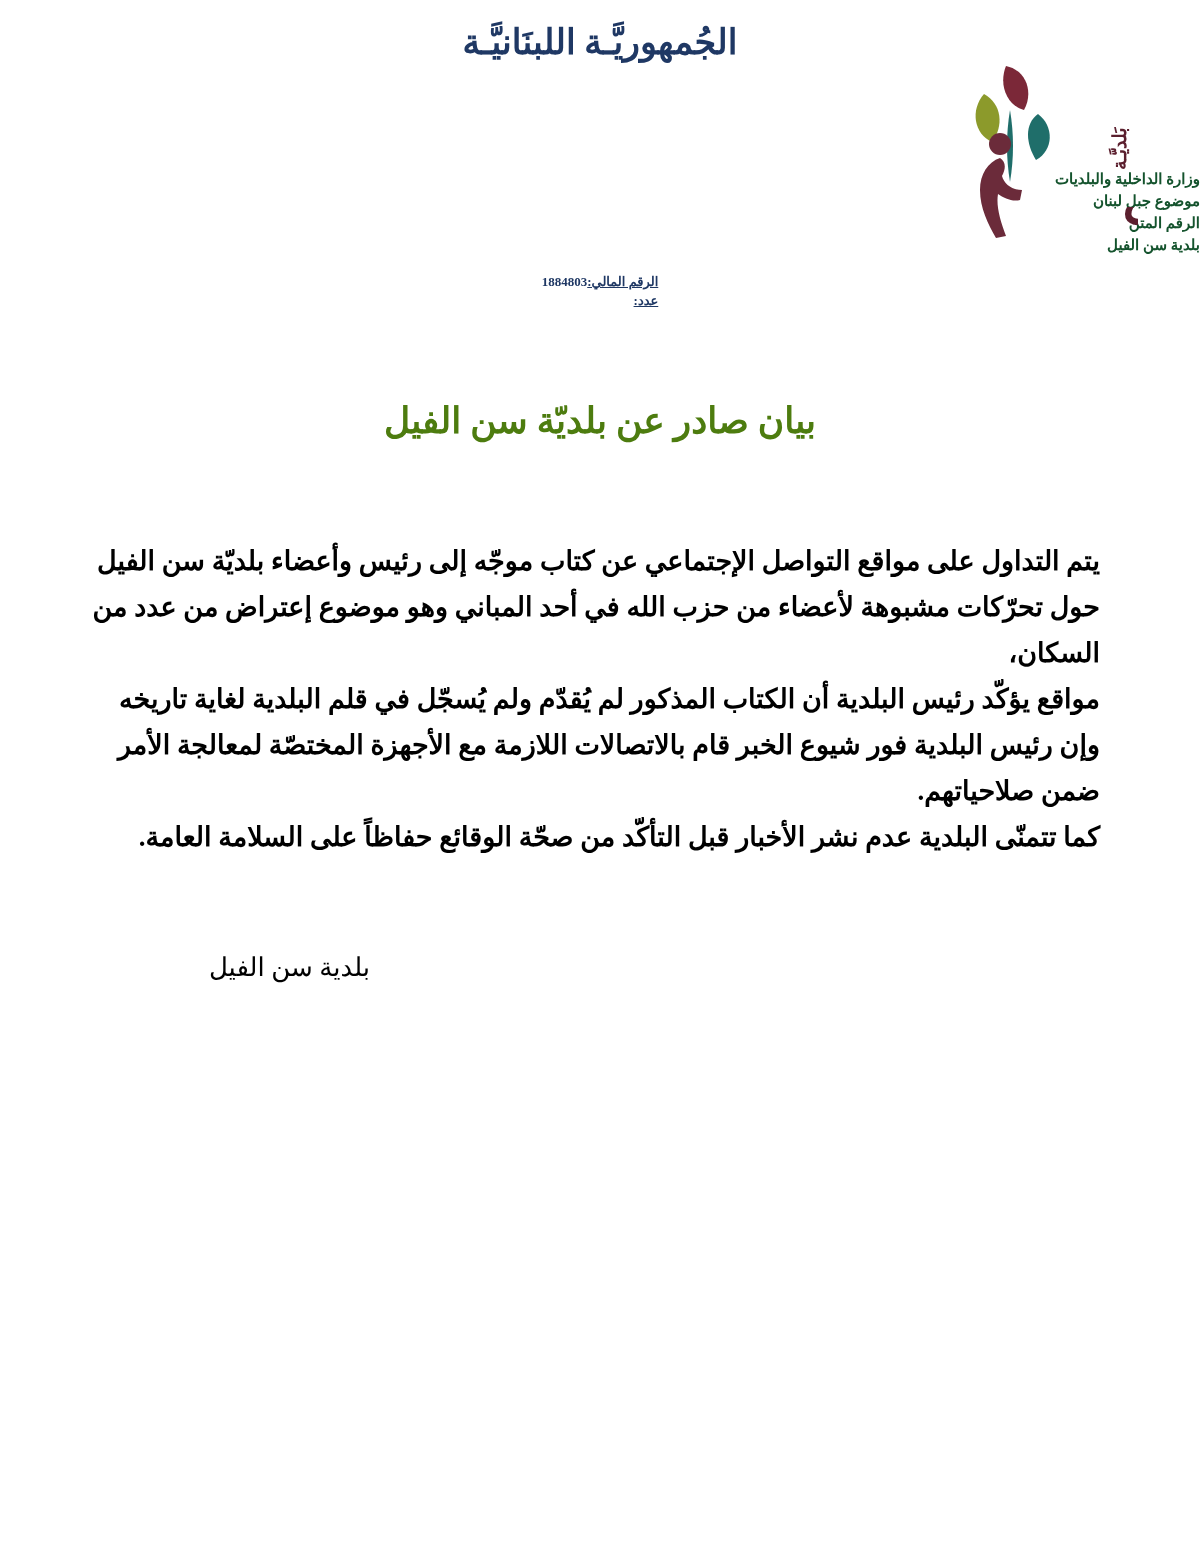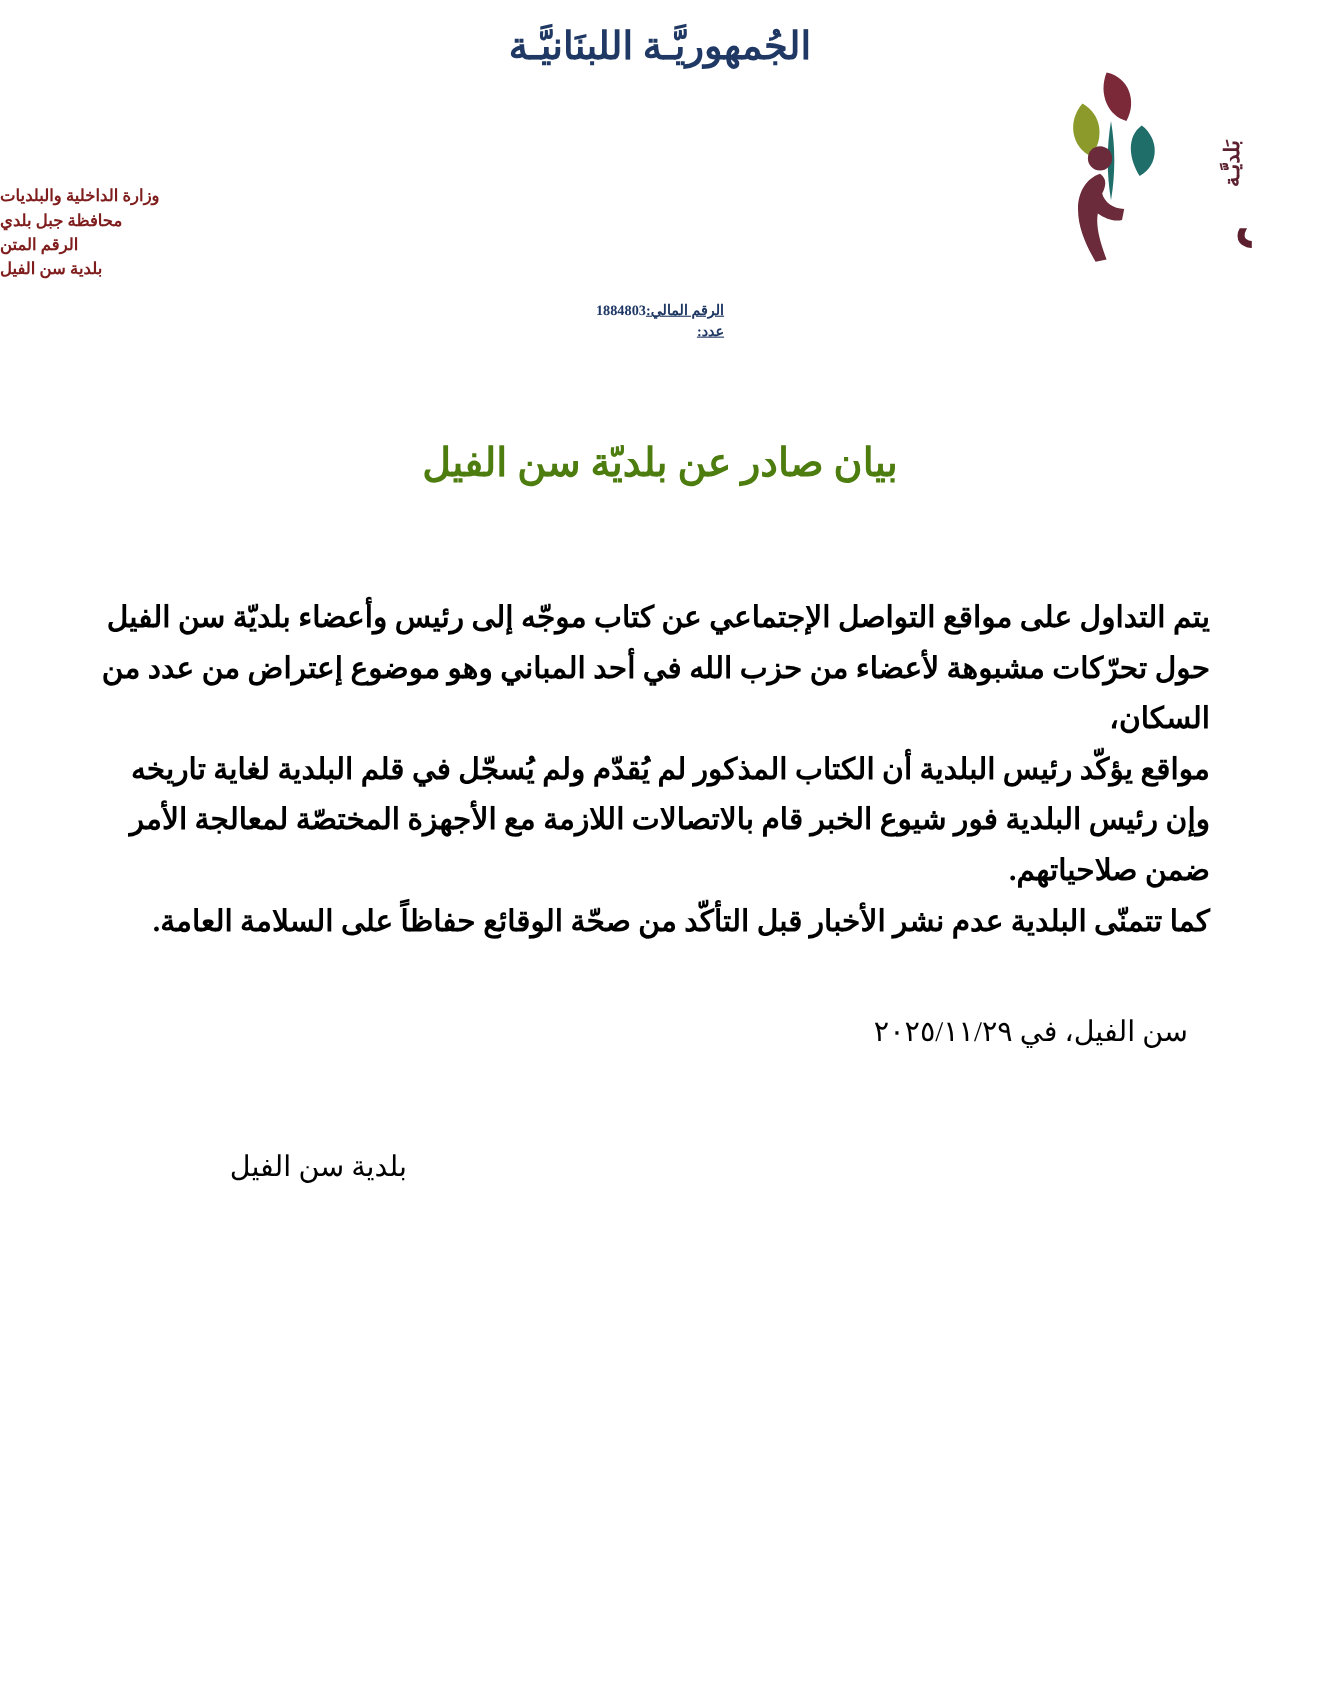--- a/index.html
+++ b/index.html
@@ -37,25 +37,25 @@
     font-weight: bold;
     color: #1F3864;
     letter-spacing: 0px;
     direction: rtl;
   }
   .ministry-block {
     position: absolute;
     top: 168px;
     left: 0;
     right: 0;
-    text-align: left;
+    text-align: right;
     direction: rtl;
     font-size: 15px;
     font-weight: bold;
-    color: #7f1d1d;
+    color: #14532d;
     line-height: 22px;
   }
   .ministry-block div { white-space: nowrap; }
 
   .fiscal-block {
     position: absolute;
     top: 272px;
     right: 0;
     left: 0;
     direction: rtl;
@@ -130,21 +130,21 @@
 <body>
 
 <div class="page">
 
   <div class="header">
 
     <div class="republic-title">الجُمهوريَّـة اللبنَانيَّـة</div>
 
     <div class="ministry-block">
       <div>وزارة الداخلية والبلديات</div>
-      <div>محافظة جبل بلدي</div>
+      <div>موضوع جبل لبنان</div>
       <div>الرقم المتن</div>
       <div>بلدية سن الفيل</div>
     </div>
 
     <div class="fiscal-block">
       <div class="fiscal-row">
         <div>
           <span class="fiscal-label">الرقم المالي:</span><span class="fiscal-value">1884803</span>
         </div>
         <div>
@@ -178,17 +178,16 @@
 
   <div class="statement-title">بيان صادر عن بلديّة سن الفيل</div>
 
   <div class="body-text">
     <p>يتم التداول على مواقع التواصل الإجتماعي عن كتاب موجّه إلى رئيس وأعضاء بلديّة سن الفيل حول تحرّكات مشبوهة لأعضاء من حزب الله في أحد المباني وهو موضوع إعتراض من عدد من السكان،</p>
     <p>مواقع يؤكّد رئيس البلدية أن الكتاب المذكور لم يُقدّم ولم يُسجّل في قلم البلدية لغاية تاريخه</p>
     <p>وإن رئيس البلدية فور شيوع الخبر قام بالاتصالات اللازمة مع الأجهزة المختصّة لمعالجة الأمر ضمن صلاحياتهم.</p>
     <p>كما تتمنّى البلدية عدم نشر الأخبار قبل التأكّد من صحّة الوقائع حفاظاً على السلامة العامة.</p>
   </div>
 
-  <div class="date-line">سن الفيل، في ٢٠٢٥/١١/٢٩</div>
 
   <div class="signature">بلدية سن الفيل</div>
 
 </div>
 
 </body></html>

